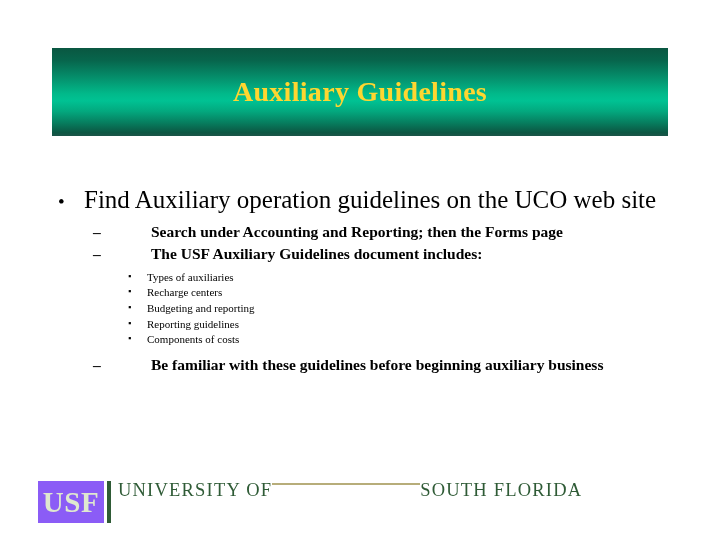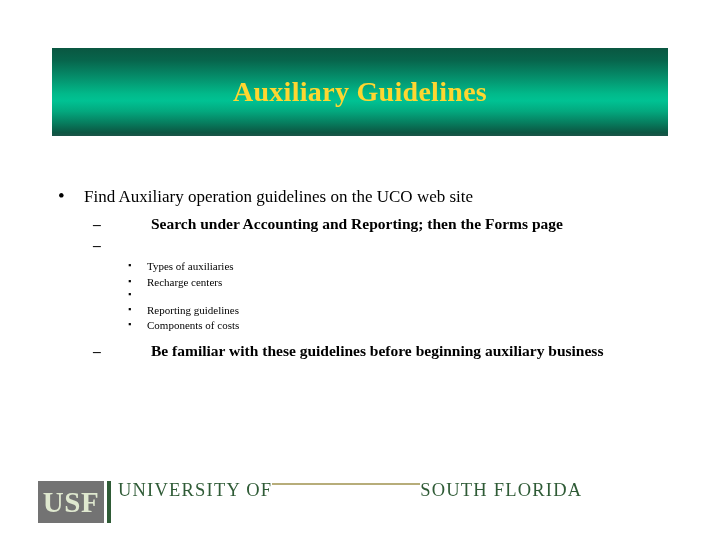--- a/index.html
+++ b/index.html
@@ -76,21 +76,21 @@
     margin-bottom: 9px;
   }
   .lvl1 .marker {
     width: 26px;
     flex: 0 0 26px;
     font-size: 19px;
     line-height: 1;
     color: #000;
   }
   .lvl1 .txt {
-    font-size: 17px;
+    font-size: 25px;
     line-height: 1.12;
     font-weight: normal;
     white-space: nowrap;
   }
 
   
   .lvl2 {
     padding-left: 93px;
     margin-bottom: 4px;
   }
@@ -141,21 +141,21 @@
     position: absolute;
     left: 38px;
     top: 481px;
     display: flex;
     align-items: stretch;
     height: 42px;
   }
   .usf-box {
     width: 66px;
     height: 42px;
-    background: #737373;
+    background: #8b5cf6;
     display: flex;
     align-items: center;
     justify-content: center;
     text-align: center;
   }
   .usf-box-text {
     color: #dfe8cf;
     font-family: "Liberation Serif", "DejaVu Serif", serif;
     font-weight: bold;
     font-size: 29px;
@@ -205,36 +205,38 @@
       <span class="txt">Find Auxiliary operation guidelines on the UCO web site</span>
     </div>
 
     <div class="bullet-row lvl2">
       <span class="marker">–</span>
       <span class="txt">Search under Accounting and Reporting; then the Forms page</span>
     </div>
 
     <div class="bullet-row lvl2">
       <span class="marker">–</span>
+      <span class="txt">The USF Auxiliary Guidelines document includes:</span>
     </div>
 
     <div class="spacer-before-sub"></div>
 
     <div class="bullet-row lvl3">
       <span class="marker">▪</span>
       <span class="txt">Types of auxiliaries</span>
     </div>
 
     <div class="bullet-row lvl3">
       <span class="marker">▪</span>
       <span class="txt">Recharge centers</span>
     </div>
 
     <div class="bullet-row lvl3">
       <span class="marker">▪</span>
+      <span class="txt">Budgeting and reporting</span>
     </div>
 
     <div class="bullet-row lvl3">
       <span class="marker">▪</span>
       <span class="txt">Reporting guidelines</span>
     </div>
 
     <div class="bullet-row lvl3">
       <span class="marker">▪</span>
       <span class="txt">Components of costs</span>

